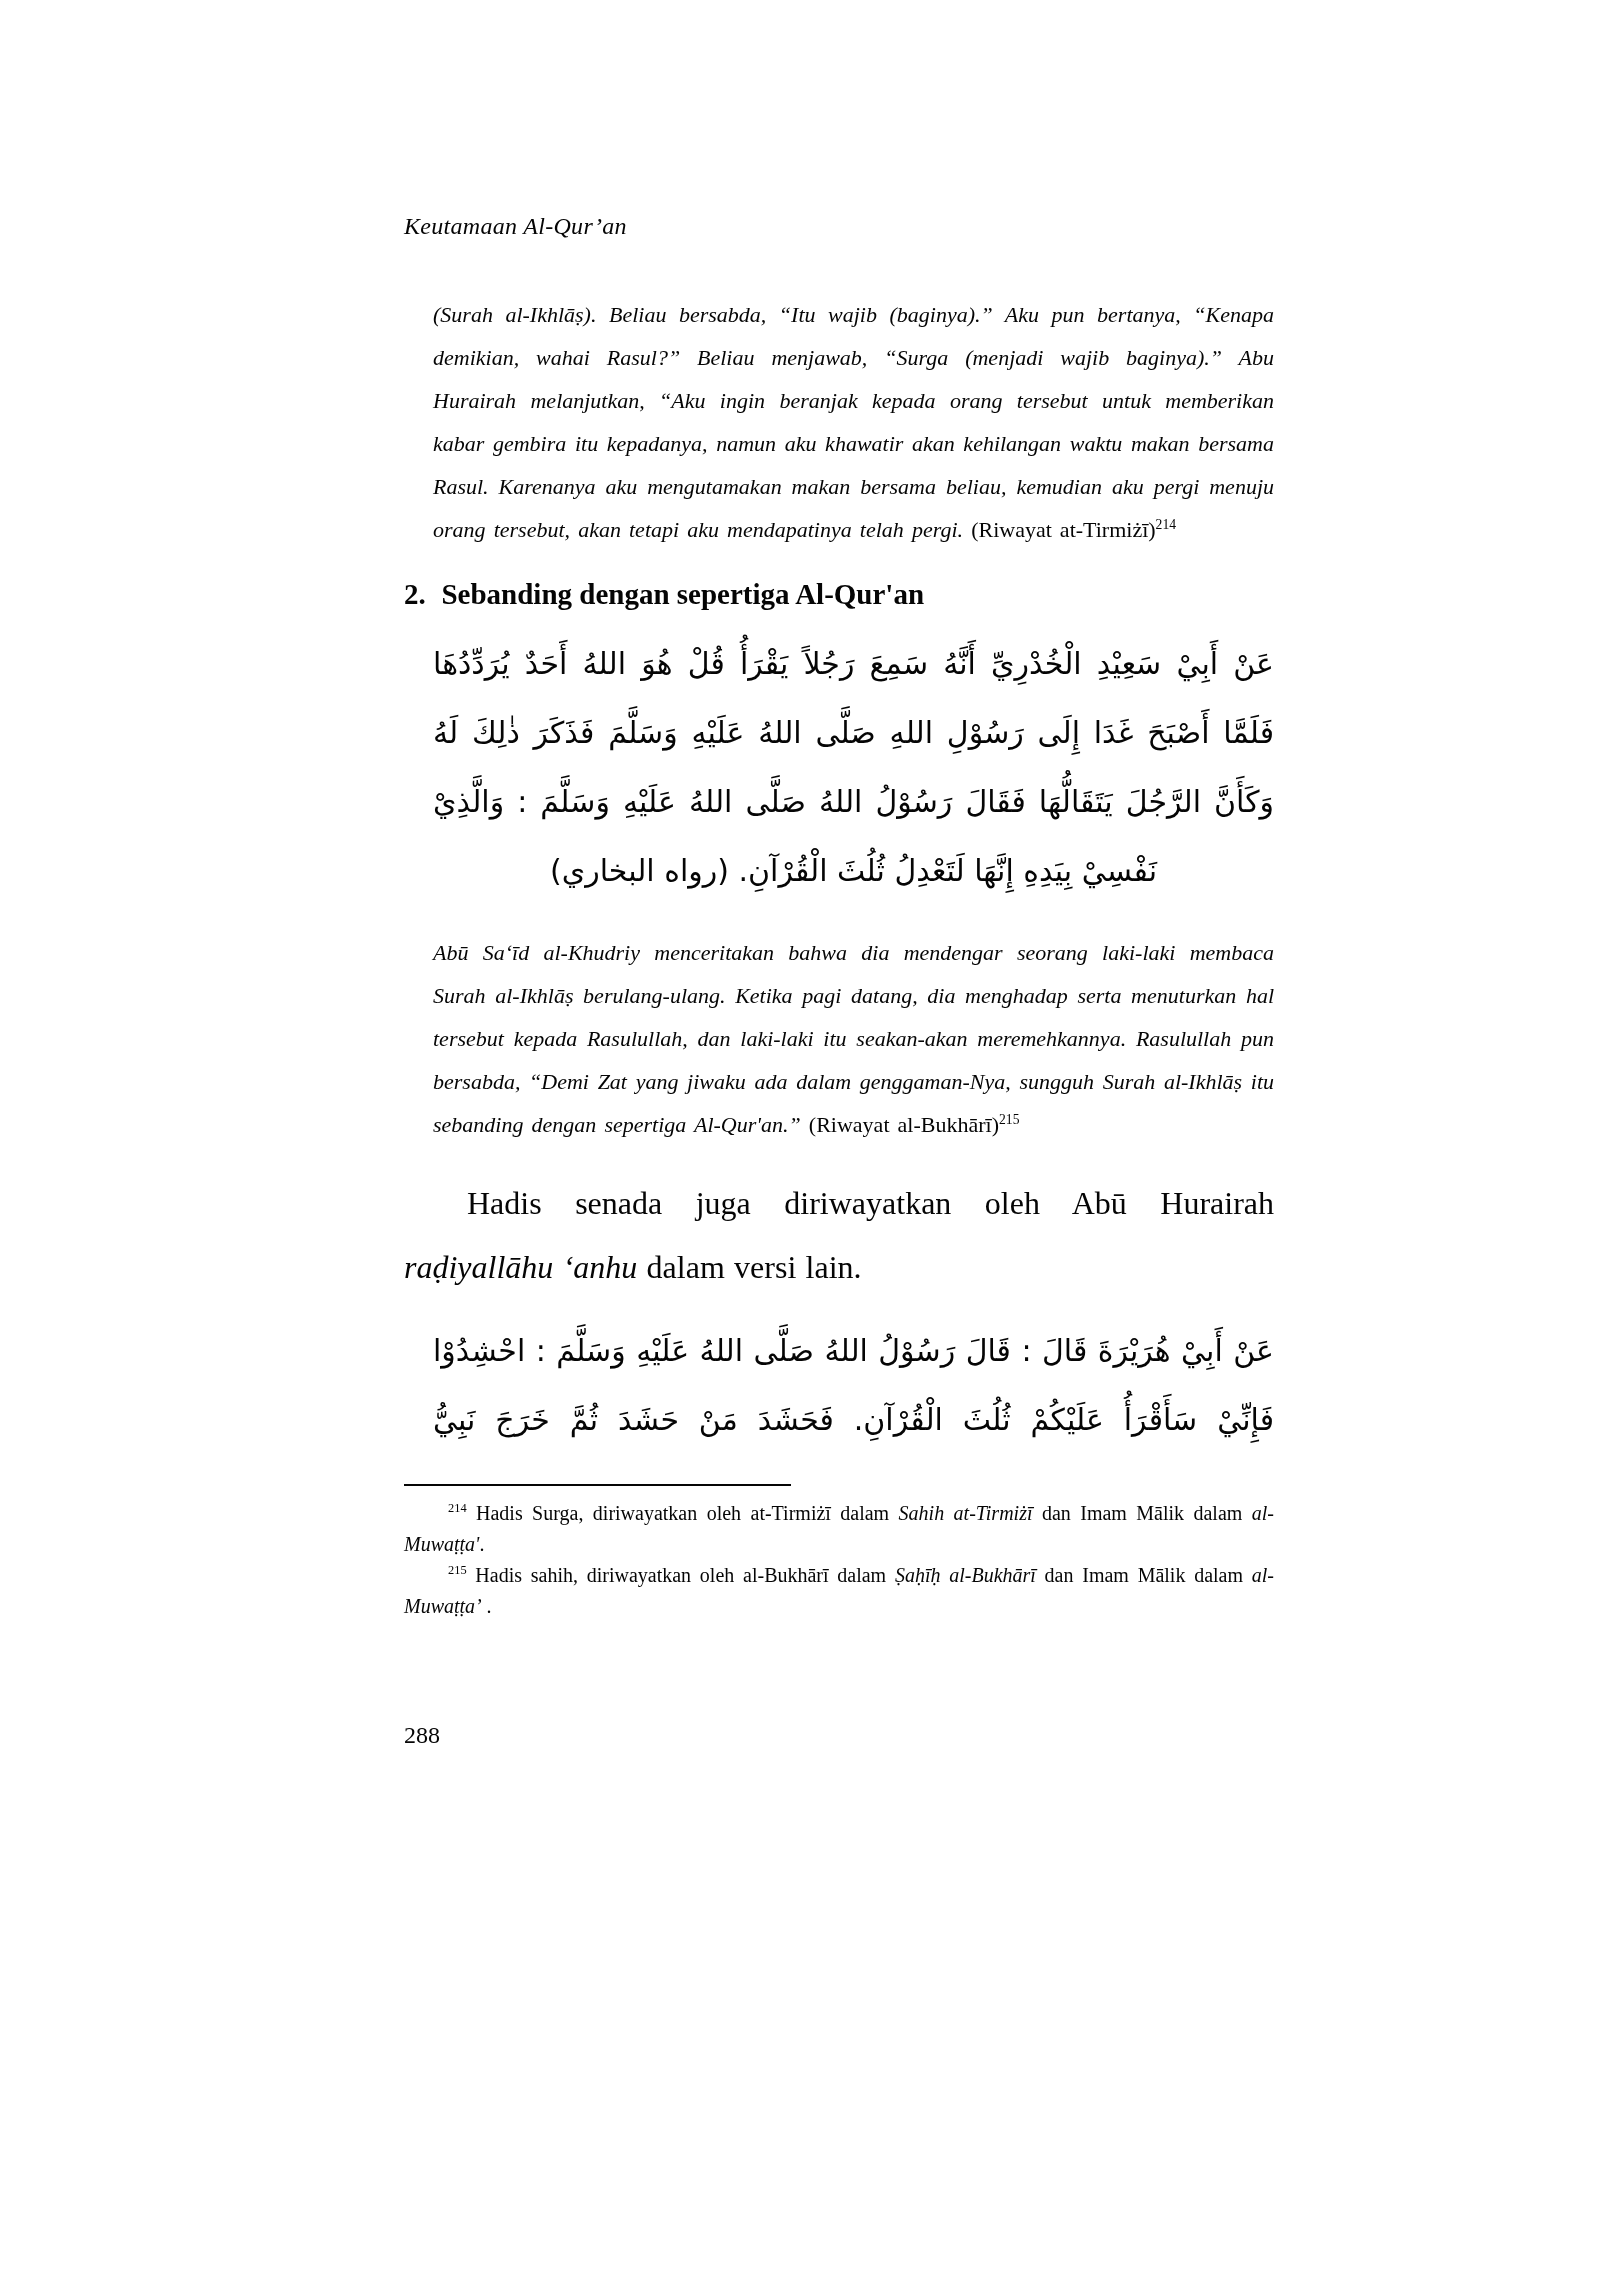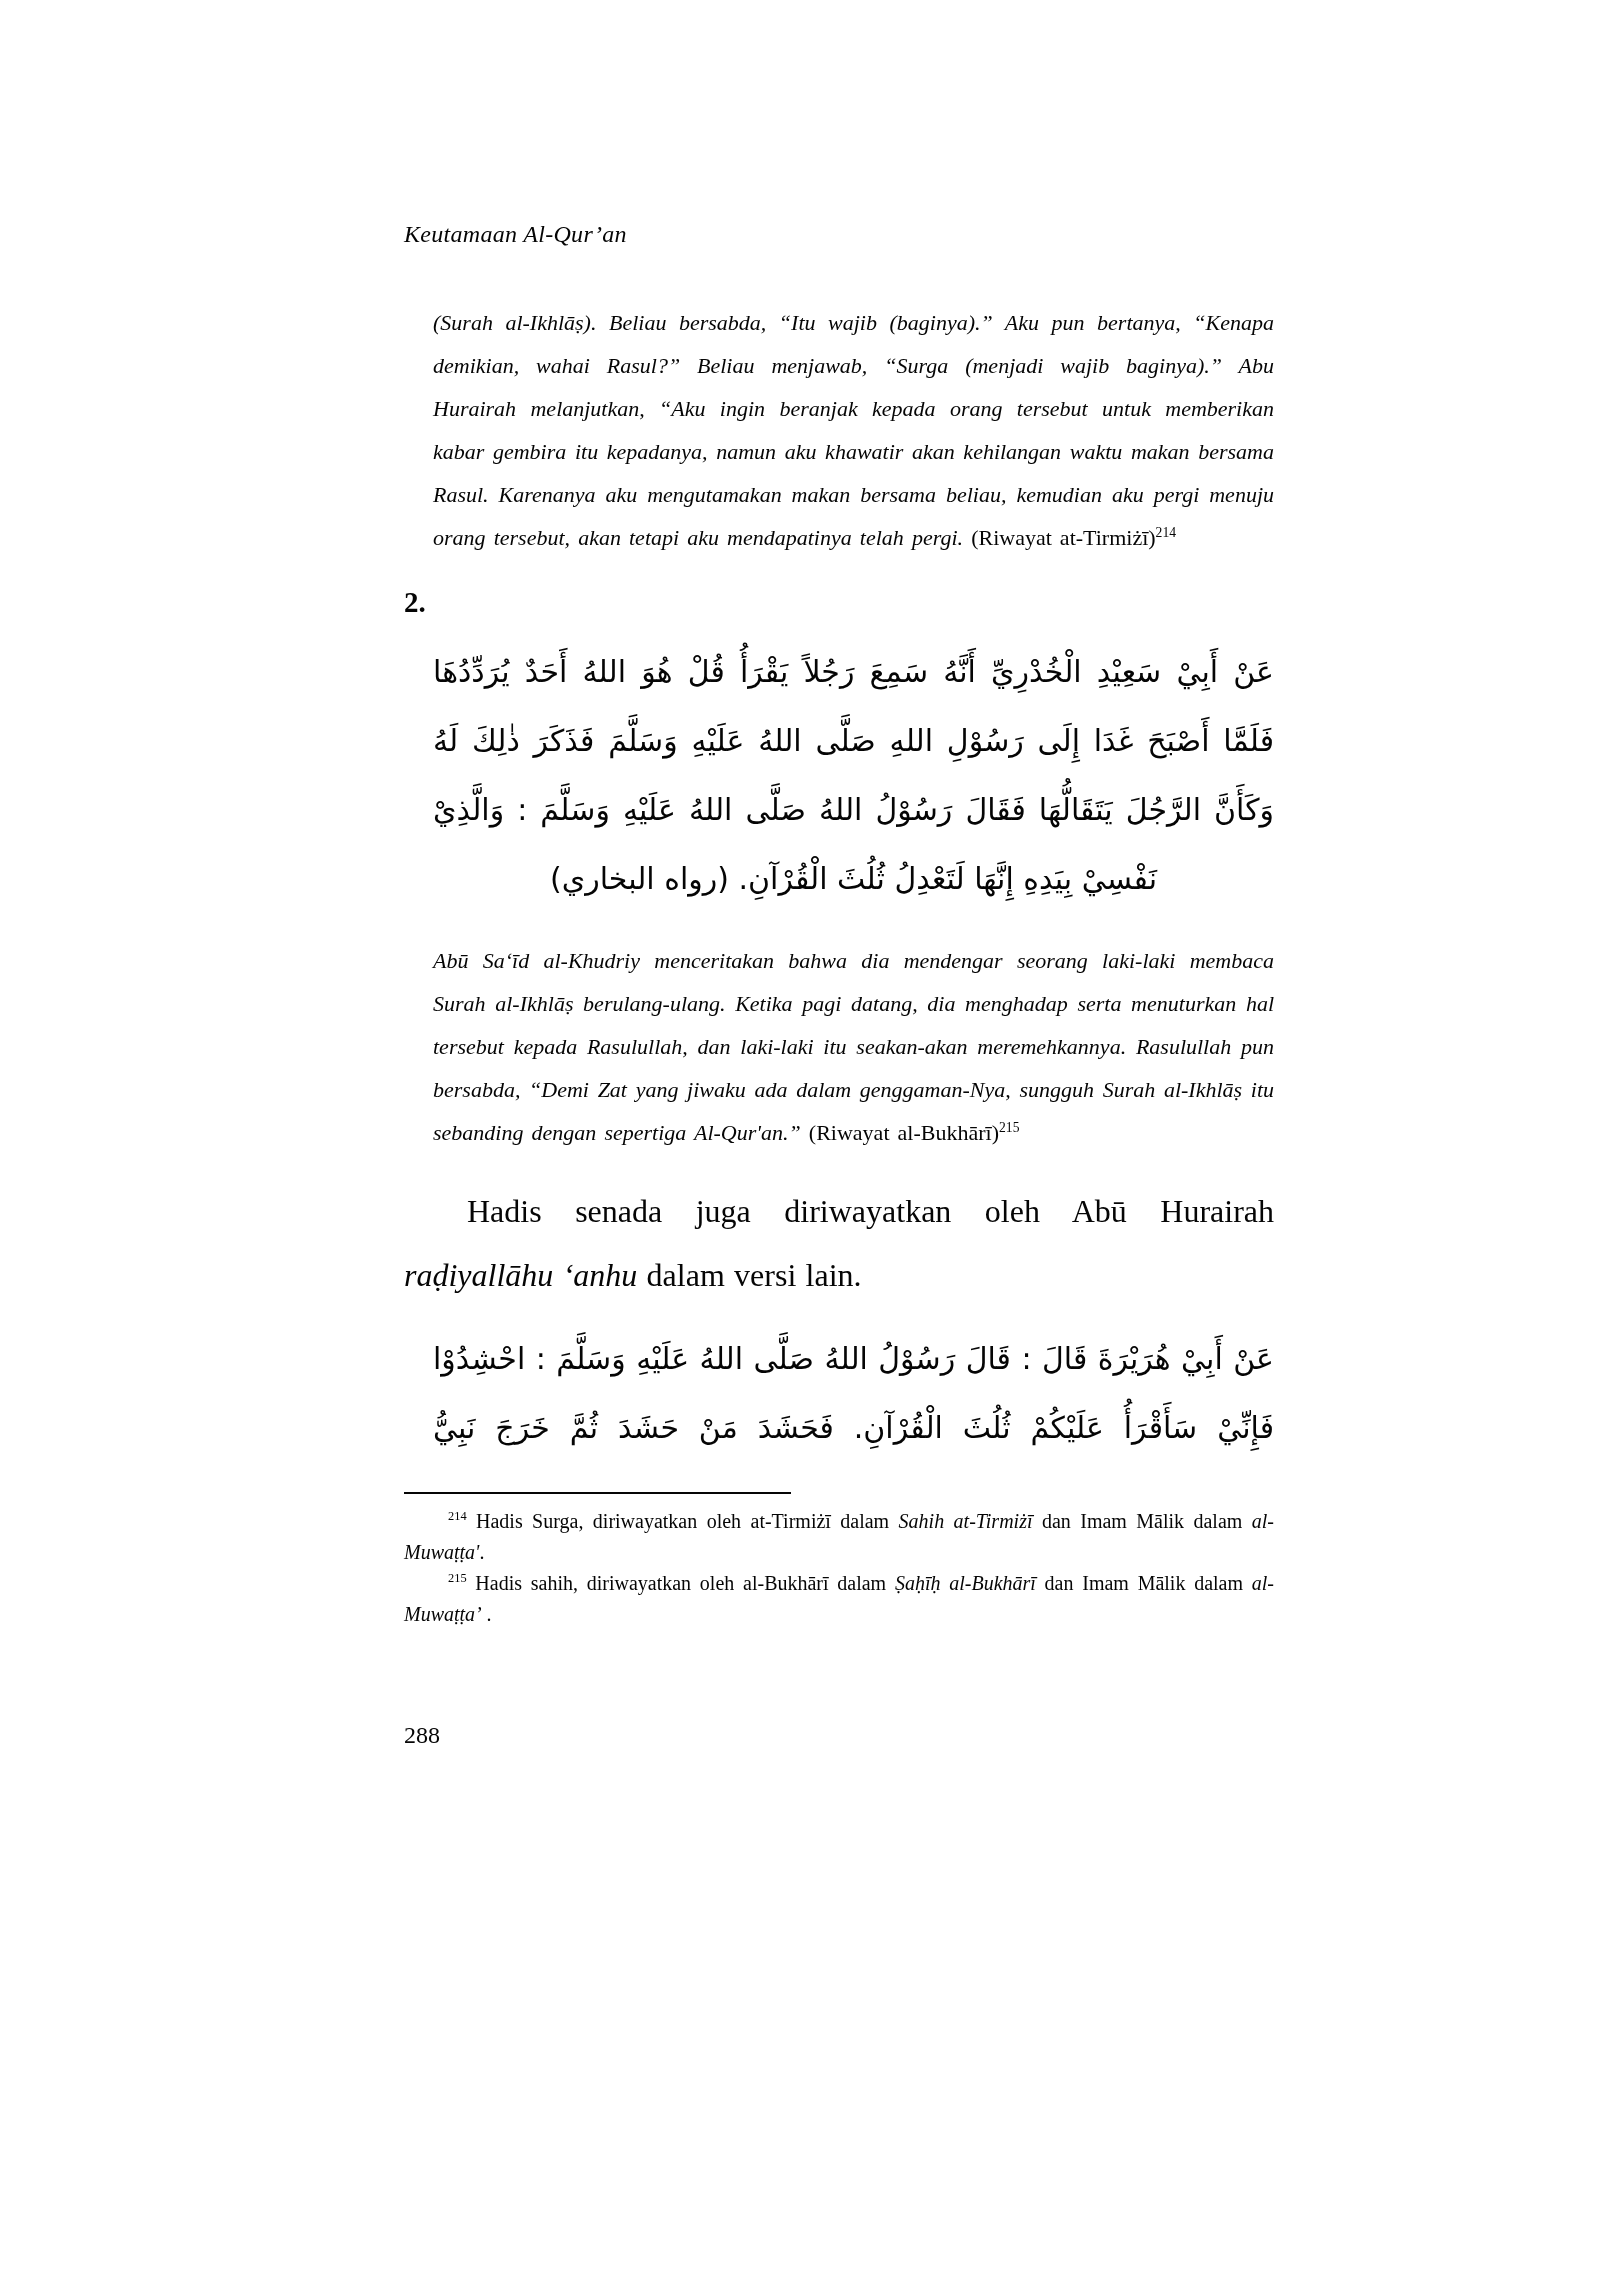--- a/index.html
+++ b/index.html
@@ -11,21 +11,21 @@
     height: 2295px;
     background: #ffffff;
     color: #050505;
     font-family: "Liberation Serif", serif;
     position: relative;
     overflow: hidden;
   }
   .content {
     position: absolute;
     left: 404px;
-    top: 219px;
+    top: 211px;
     width: 870px;
   }
   .running-header {
     font-style: italic;
     font-size: 24px;
     line-height: 30px;
     letter-spacing: 0.3px;
   }
   .quote {
     margin: 0 0 0 29px;
@@ -110,20 +110,21 @@
 <body>
 
 <div class="content">
 
   <div class="running-header">Keutamaan Al-Qur’an</div>
 
   <p class="quote quote-1"><span>(Surah al-Ikhlāṣ). Beliau bersabda, “Itu wajib (baginya).” Aku pun bertanya, “Kenapa demikian, wahai Rasul?” Beliau menjawab, “Surga (menjadi wajib baginya).” Abu Hurairah melanjutkan, “Aku ingin beranjak kepada orang tersebut untuk memberikan kabar gembira itu kepadanya, namun aku khawatir akan kehilangan waktu makan bersama Rasul. Karenanya aku mengutamakan makan bersama beliau, kemudian aku pergi menuju orang tersebut, akan tetapi aku mendapatinya telah pergi.</span><span class="src"> (Riwayat at-Tirmiżī)</span><sup class="fnref src">214</sup></p>
 
   <div class="section-heading">
     <span>2.</span>
+    <span>Sebanding dengan sepertiga Al-Qur'an</span>
   </div>
 
   <div class="arabic">
     <div class="aline">عَنْ أَبِيْ سَعِيْدِ الْخُدْرِيِّ أَنَّهُ سَمِعَ رَجُلاً يَقْرَأُ قُلْ هُوَ اللهُ أَحَدٌ يُرَدِّدُهَا</div>
     <div class="aline">فَلَمَّا أَصْبَحَ غَدَا إِلَى رَسُوْلِ اللهِ صَلَّى اللهُ عَلَيْهِ وَسَلَّمَ فَذَكَرَ ذٰلِكَ لَهُ</div>
     <div class="aline">وَكَأَنَّ الرَّجُلَ يَتَقَالُّهَا فَقَالَ رَسُوْلُ اللهُ صَلَّى اللهُ عَلَيْهِ وَسَلَّمَ : وَالَّذِيْ</div>
     <div class="aline center">نَفْسِيْ بِيَدِهِ إِنَّهَا لَتَعْدِلُ ثُلُثَ الْقُرْآنِ. (رواه البخاري)</div>
   </div>
 
   <p class="quote quote-2"><span>Abū Sa‘īd al-Khudriy menceritakan bahwa dia mendengar seorang laki-laki membaca Surah al-Ikhlāṣ berulang-ulang. Ketika pagi datang, dia menghadap serta menuturkan hal tersebut kepada Rasulullah, dan laki-laki itu seakan-akan meremehkannya. Rasulullah pun bersabda, “Demi Zat yang jiwaku ada dalam genggaman-Nya, sungguh Surah al-Ikhlāṣ itu sebanding dengan sepertiga Al-Qur'an.”</span><span class="src"> (Riwayat al-Bukhārī)</span><sup class="fnref src">215</sup></p>

